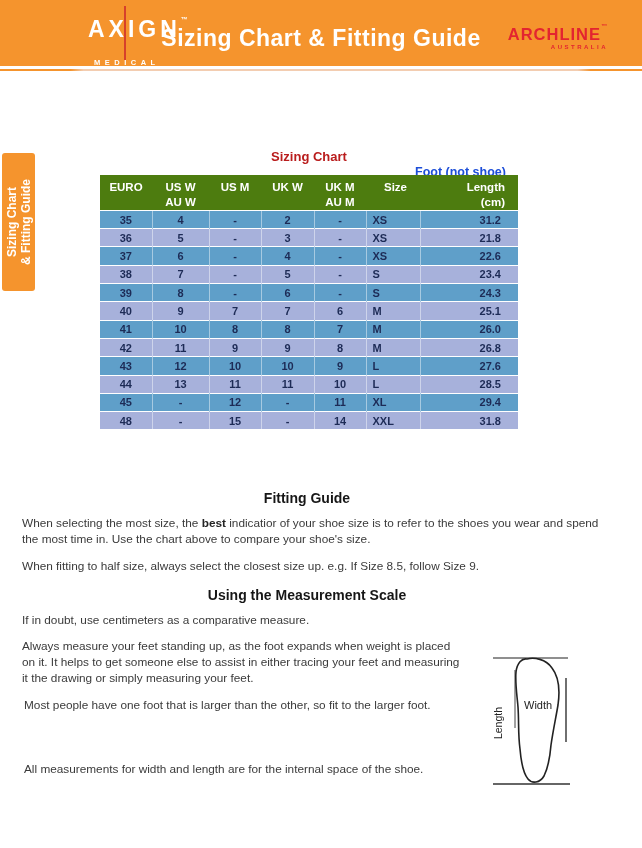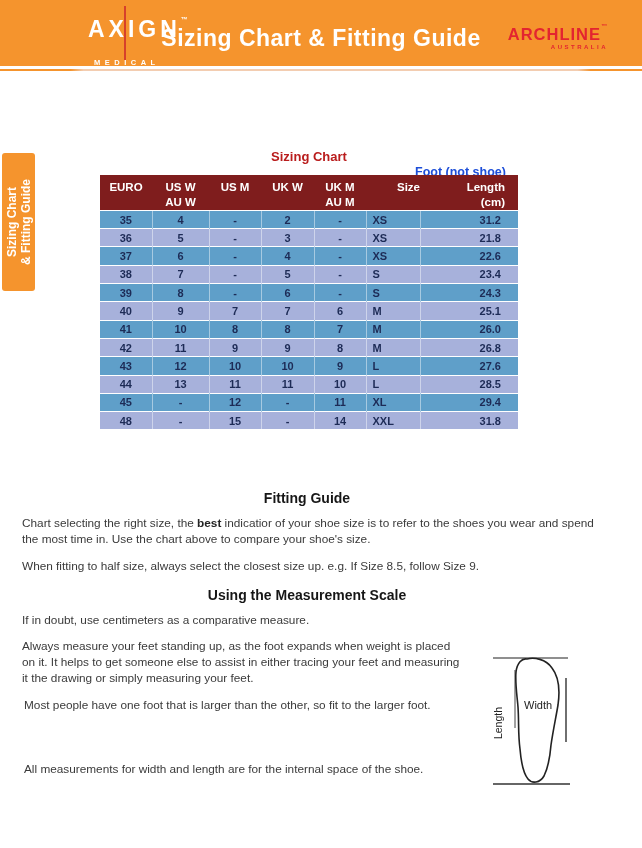--- a/index.html
+++ b/index.html
@@ -25,23 +25,23 @@
   
   .side-tab{position:absolute;left:2px;top:153px;width:33px;height:138px;background:#F5942D;border-radius:3px;}
   .side-tab .rot{position:absolute;left:50%;top:50%;transform:translate(-50%,-50%) rotate(-90deg);
     white-space:pre-line;text-align:center;color:#fff;font-weight:bold;font-size:12px;line-height:1.2;width:132px;}
   
   .chart-title{position:absolute;left:100px;top:149px;width:418px;text-align:center;
     font-size:13px;font-weight:bold;color:#b91c1c;}
   .foot-note{position:absolute;left:415px;top:157px;font-size:12.5px;font-weight:bold;color:#1d4ed8;margin-top:8px;}
   .sizing-table{position:absolute;left:100px;top:175px;width:418px;
     border-collapse:collapse;table-layout:fixed;}
-  .sizing-table thead th{background:#7f1d1d;color:#fff;font-size:11.5px;font-weight:bold;
+  .sizing-table thead th{background:#4d7c0f;color:#fff;font-size:11.5px;font-weight:bold;
     vertical-align:top;padding:5px 0 0 0;height:28px;white-space:pre-line;line-height:1.3;text-align:center;}
-  .sizing-table thead th.c5{text-align:right;padding-left:5px;}
+  .sizing-table thead th.c5{text-align:center;padding-left:5px;}
   .sizing-table thead th.c6{text-align:right;padding-right:13px;}
   .sizing-table tbody td{height:17.3px;font-size:11px;font-weight:bold;color:#1D2B56;
     text-align:center;border-top:1.5px solid #fff;padding:0;}
   .sizing-table tbody td:not(:last-child){border-right:1px solid rgba(255,255,255,0.45);}
   .sizing-table tbody td.c5{text-align:left;padding-left:6px;}
   .sizing-table tbody td.c6{text-align:right;padding-right:17px;}
   .sizing-table tbody tr:nth-child(odd){background:#5F9FC9;}
   .sizing-table tbody tr:nth-child(even){background:#A7B1DB;}
   
   .center-head{position:absolute;left:0;right:28px;text-align:center;
@@ -208,21 +208,21 @@
           <td class="c2">15</td>
           <td class="c3">-</td>
           <td class="c4">14</td>
           <td class="c5">XXL</td>
           <td class="c6">31.8</td>
         </tr>
       </tbody>
   </table>
 
   <div class="center-head" style="top:490px;">Fitting Guide</div>
-  <div class="para" style="top:515px;"><span>Chart selecting the right size, the </span><b>best</b><span> indicatior of your shoe size is to refer to the shoes you wear and spend
+  <div class="para" style="top:515px;"><span>When selecting the most size, the </span><b>best</b><span> indicatior of your shoe size is to refer to the shoes you wear and spend
 the most time in. Use the chart above to compare your shoe's size.</span></div>
   <div class="para" style="top:558px;">When fitting to half size, always select the closest size up. e.g. If Size 8.5, follow Size 9.</div>
 
   <div class="center-head" style="top:587px;">Using the Measurement Scale</div>
   <div class="para" style="top:612px;">If in doubt, use centimeters as a comparative measure.</div>
   <div class="para" style="top:638px;"><span>Always measure your feet standing up, as the foot expands when weight is placed</span>
 <span>on it. It helps to get someone else to assist in either tracing your feet and measuring</span>
 <span>it the drawing or simply measuring your feet.</span></div>
   <div class="para" style="top:697px;left:24px;">Most people have one foot that is larger than the other, so fit to the larger foot.</div>
   <div class="para" style="top:761px;left:24px;">All measurements for width and length are for the internal space of the shoe.</div>

